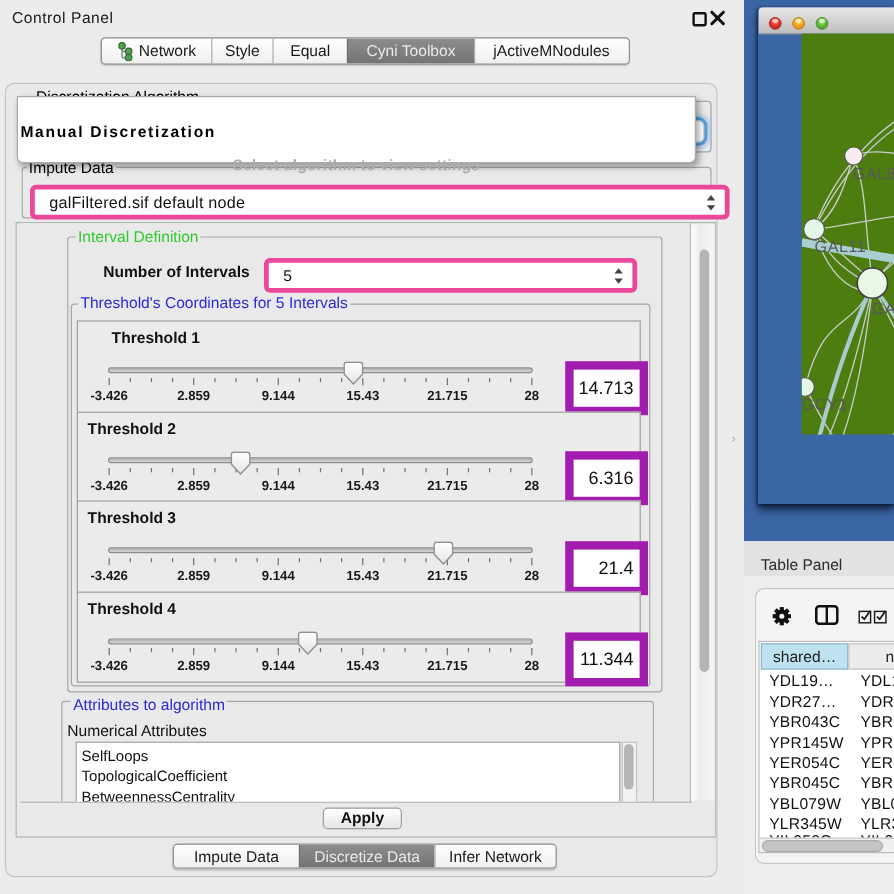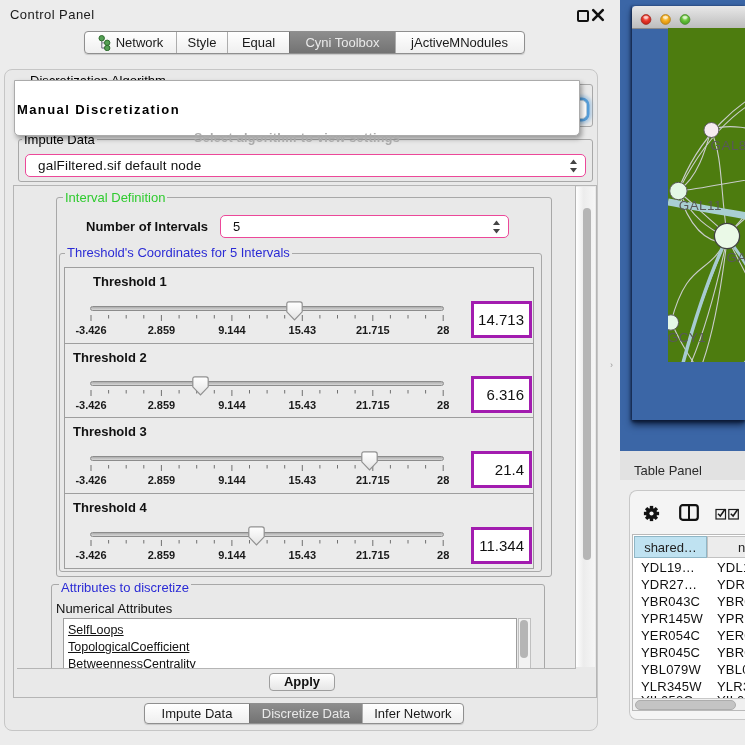--- a/index.html
+++ b/index.html
@@ -1,23 +1,23 @@
 <!DOCTYPE html>
 <html><head>
 <meta charset="utf-8">
 <style>
   html,body{margin:0;padding:0;}
   body{font-family:"Liberation Sans", sans-serif; width:745px;height:745px;overflow:hidden;}
   #root{position:relative;width:745px;height:745px;background:#ECECEC;overflow:hidden;}
   .abs{position:absolute;}
   .grouplabel{position:absolute;font-size:13px;background:#E9E9E9;padding:0 2px;line-height:13px;}
   .groupbox{position:absolute;border:1px solid #A8A8A8;border-radius:3px;}
-  .combo{position:absolute;background:#fff;border:1px solid #ec4899;border-radius:5px;font-size:13px;color:#111;}
+  .combo{position:absolute;background:#fff;border:4px solid #ec4899;border-radius:5px;font-size:13px;color:#111;padding-left:16px;}
   .combo .arrows{position:absolute;right:8px;top:50%;margin-top:-8px;width:9px;height:16px;}
-  .vbox{position:absolute;background:#fff;border:3px solid #a21caf;font-size:15px;color:#111;text-align:right;}
+  .vbox{position:absolute;background:#fff;border:7px solid #a21caf;font-size:15px;color:#111;text-align:right;}
   .seg{display:flex;position:absolute;border:1px solid #8F8F8F;border-radius:4px;overflow:hidden;background:linear-gradient(#ffffff,#efefef);box-shadow:0 1px 1px rgba(0,0,0,0.15);}
   .seg > div{display:flex;align-items:center;justify-content:center;font-size:13px;color:#1a1a1a;border-left:1px solid #ADADAD;}
   .seg > div:first-child{border-left:none;}
   .seg > div.sel{background:linear-gradient(#8d8d8d,#737373);color:#E9E9E9;border-left-color:#6e6e6e;}
   .tlabel{position:absolute;font-size:11px;font-weight:bold;color:#1a1a1a;transform:translateX(-50%);white-space:nowrap;}
 </style>
 </head>
 <body>
 <div id="root">
 
@@ -249,24 +249,24 @@
           <stop offset="0.5" stop-color="#F2F2F2"></stop>
           <stop offset="1" stop-color="#E3E3E3"></stop>
         </linearGradient>
       </defs>
       <path d="M3 0.8 L14 0.8 Q16.2 0.8 16.2 3 L16.2 10.8 L8.5 18.9 L0.8 10.8 L0.8 3 Q0.8 0.8 3 0.8 Z" fill="url(#th3)" stroke="#909090" stroke-width="1.2"></path>
     </svg>
   <div class="vbox" style="left:471px;top:526.5px;width:50px;height:31px;line-height:31px;padding-right:5px;">11.344</div>
 
   <div class="abs" style="left:17px;top:576px;width:558px;height:92px;overflow:hidden;">
     <div class="groupbox" style="left:34px;top:8px;width:492px;height:200px;"></div>
-    <div class="grouplabel" style="left:42px;top:5px;color:#2B2BD5;">Attributes to discretize</div>
+    <div class="grouplabel" style="left:42px;top:5px;color:#2B2BD5;">Attributes to algorithm</div>
     <div class="abs" style="left:39px;top:25px;font-size:13px;font-weight:normal;color:#111;">Numerical Attributes</div>
     <div class="abs" style="left:46px;top:42px;width:452px;height:200px;background:#fff;border:1px solid #9E9E9E;font-size:12.5px;color:#111;">
-      <div style="padding:3px 0 0 4px;line-height:17px;text-decoration:underline;">SelfLoops<br>TopologicalCoefficient<br>BetweennessCentrality</div>
+      <div style="padding:3px 0 0 4px;line-height:17px;">SelfLoops<br>TopologicalCoefficient<br>BetweennessCentrality</div>
     </div>
     <div class="abs" style="left:501px;top:42px;width:11px;height:200px;background:#F2F2F2;border:1px solid #C0C0C0;"></div>
     <div class="abs" style="left:503px;top:44px;width:8px;height:38px;background:#B5B5B5;border-radius:4px;"></div>
   </div>
 
   <div class="abs" style="left:269px;top:673px;width:64px;height:16px;background:linear-gradient(#ffffff,#e6e6e6);border:1px solid #9E9E9E;border-radius:4px;text-align:center;font-size:13px;font-weight:600;color:#111;line-height:16px;">Apply</div>
 
   <div class="seg" style="left:144px;top:703px;width:318px;height:19px;">
     <div style="width:108px;">Impute Data</div>
     <div class="sel" style="width:116px;text-align:center;">Discretize Data</div>

